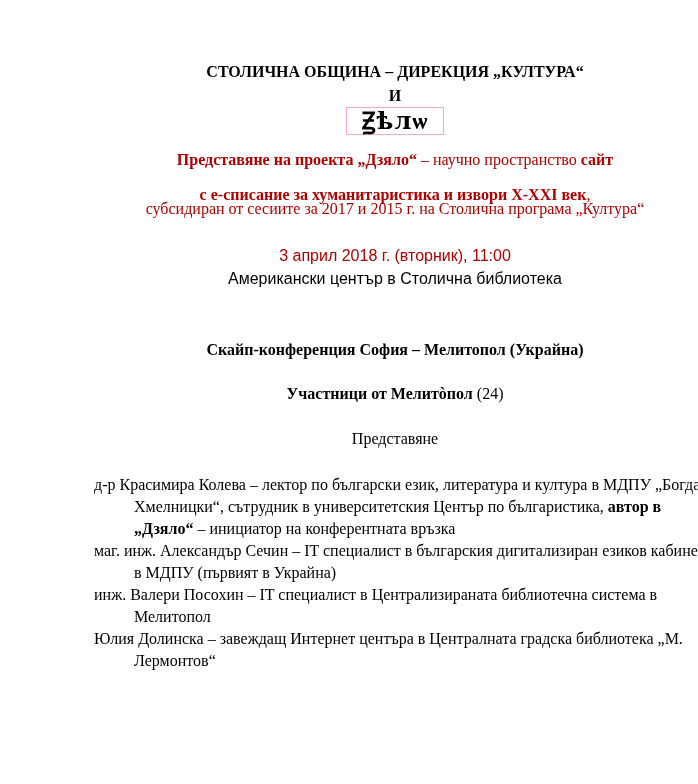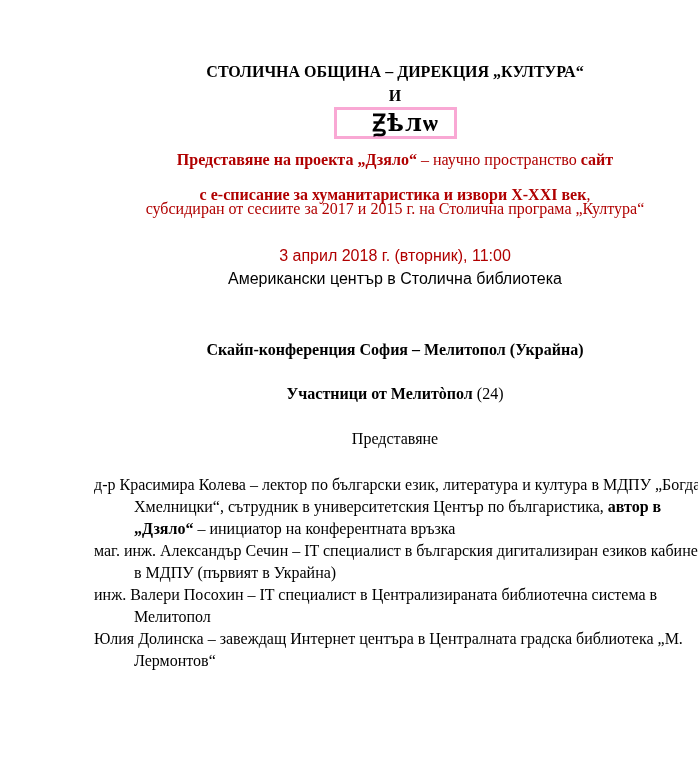--- a/index.html
+++ b/index.html
@@ -6,23 +6,23 @@
   body {
     width: 698px; height: 784px; overflow: hidden; position: relative;
     font-family: "Liberation Serif", "DejaVu Serif", serif;
     color: #000000;
   }
   .page { position: absolute; left: 0; top: 0; width: 555px; height: 784px; margin-left: 46px; }
   .center { position: absolute; left: 0; width: 698px; text-align: center; white-space: nowrap; }
   .hdr { font-weight: bold; font-size: 16px; line-height: 20px; }
   .logo-wrap { position: absolute; left: 0; width: 698px; text-align: center; }
   .logo {
-    display: inline-block; border: 3px solid #f9a8d4; background: #fff;
+    display: inline-block; border: 1px solid #f9a8d4; background: #fff;
     width: 96px; height: 26px; line-height: 26px; font-size: 24px;
-    font-family: "DejaVu Serif", serif; font-weight: bold; letter-spacing: 1px; padding-left: 21px;
+    font-family: "DejaVu Serif", serif; font-weight: bold; letter-spacing: 1px;
   }
   .red { color: #b00000; font-size: 16px; line-height: 22px; }
   .b { font-weight: bold; }
   .sans { font-family: Liberation Sans, sans-serif; font-size: 16px; line-height: 22px; }
   .sans.red { color: #b00000; }
   .sec { font-size: 16px; line-height: 20px; }
   .list { position: absolute; left: 48px; width: 620px; font-size: 16px; line-height: 22px; }
   .entry { padding-left: 40px; text-indent: -40px; margin: 0; }
 </style>
 </head>

